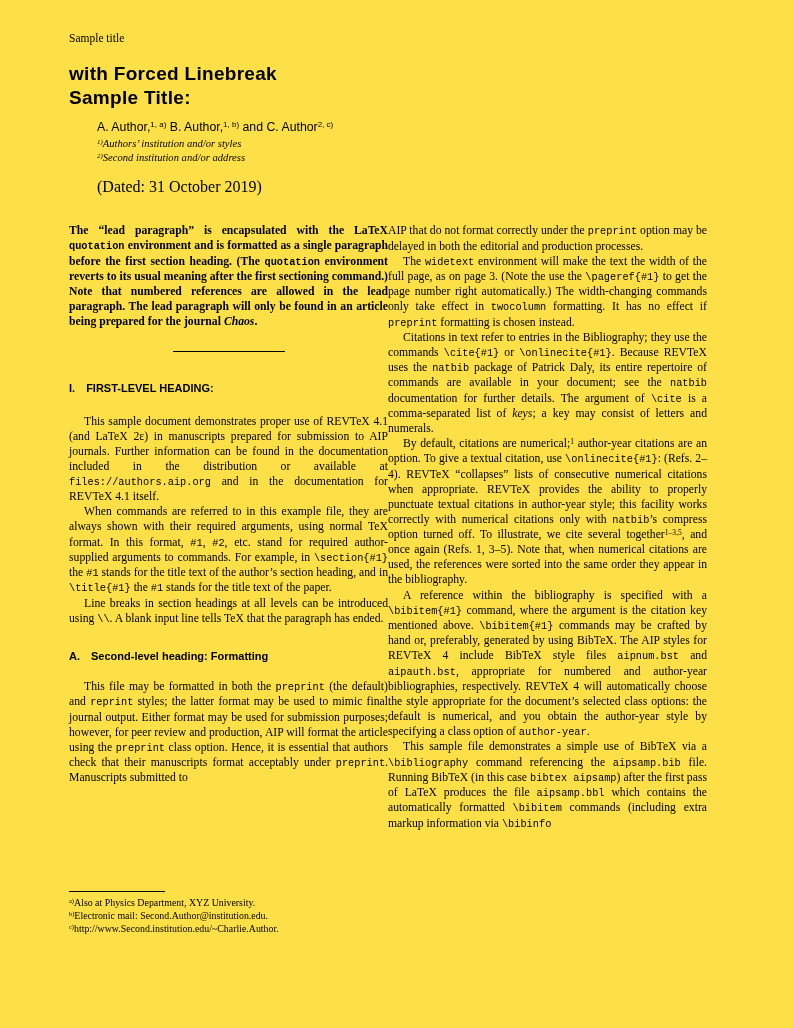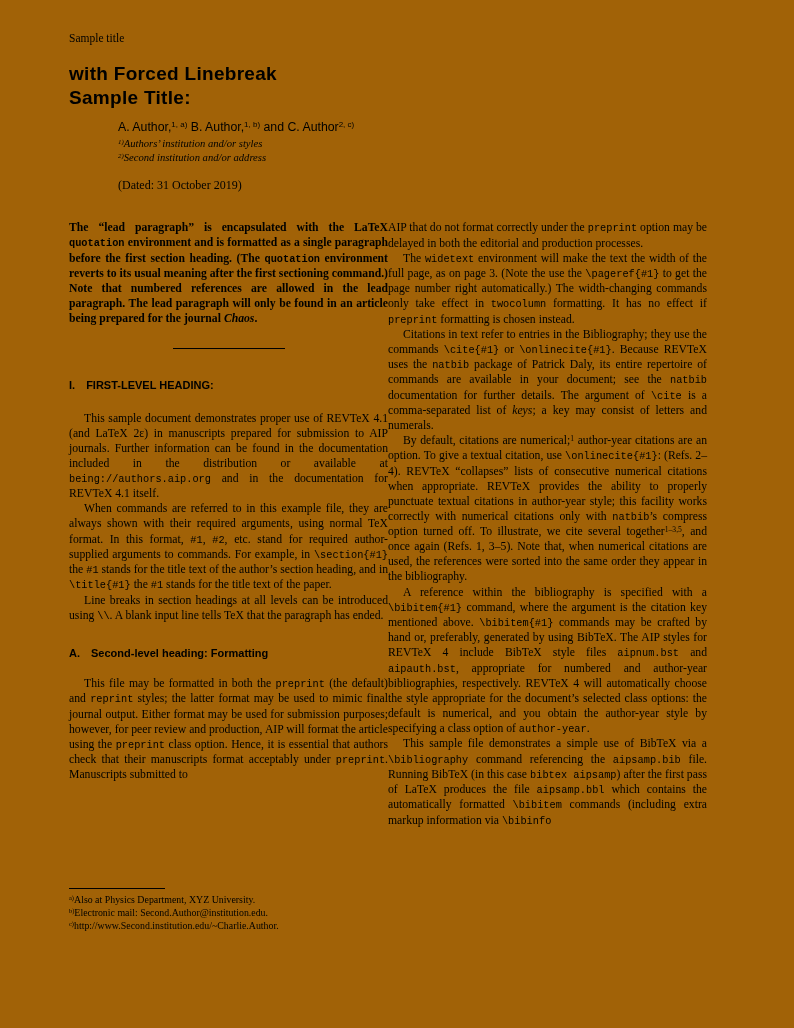--- a/index.html
+++ b/index.html
@@ -2,41 +2,41 @@
 <html><head>
 <meta charset="utf-8">
 <style>
   html, body { margin: 0; padding: 0; background: #ffffff; }
   .page {
     position: relative;
     width: 794px;
     height: 1028px;
     box-sizing: border-box;
     padding: 32px 33px 0 69px;
-    background: #a16207;
+    background: #fde047;
     color: #000000;
     font-family: "Liberation Serif", serif;
     overflow: hidden;
   }
   .running-header { font-size: 11.5px; margin-bottom: 18px; }
 
   .title {
     font-family: "Liberation Sans", sans-serif;
     font-size: 19px;
     font-weight: bold;
     letter-spacing: 0.3px;
     line-height: 1.28;
     margin: 0 0 9px 0;
   }
   .title .title-line { display: block; }
 
-  .front { margin-left: 49px; }
+  .front { margin-left: 28px; }
   .authors { font-family: "Liberation Sans", sans-serif; font-size: 12.3px; margin-bottom: 3px; }
   .affiliation { font-style: italic; font-size: 10.6px; line-height: 1.35; }
-  .dated { font-size: 12px; margin-top: 13px; }
+  .dated { font-size: 16px; margin-top: 13px; }
   .abstract {
     font-size: 11.5px;
     line-height: 1.34;
     text-align: justify;
     margin: 11px 0 0 0;
   }
 
   .columns { display: flex; margin-top: 27px; }
   .col { width: 319px; box-sizing: border-box; }
   .col-left { position: relative; height: 714px; }
@@ -116,21 +116,21 @@
 
     <div class="col col-left">
       <p class="para lead"><span>The “lead paragraph” is encapsulated with the LaTeX </span><span class="seg-code">quotation</span><span> environment and is formatted as a single paragraph before the first section heading. (The </span><span class="seg-code">quotation</span><span> environment reverts to its usual meaning after the first sectioning command.) Note that numbered references are allowed in the lead paragraph. The lead paragraph will only be found in an article being prepared for the journal </span><span class="seg-i">Chaos</span><span>.</span></p>
 
       <div class="lead-rule"></div>
 
       <h2 class="sec-heading">
         <span class="sec-line"><span class="seg-hnum">I.</span><span>FIRST-LEVEL HEADING:</span></span>
       </h2>
 
-      <p class="para indent"><span>This sample document demonstrates proper use of REVTeX 4.1 (and LaTeX 2ε) in manuscripts prepared for submission to AIP journals. Further information can be found in the documentation included in the distribution or available at </span><span class="seg-code">being://authors.aip.org</span><span> and in the documentation for REVTeX 4.1 itself.</span></p>
+      <p class="para indent"><span>This sample document demonstrates proper use of REVTeX 4.1 (and LaTeX 2ε) in manuscripts prepared for submission to AIP journals. Further information can be found in the documentation included in the distribution or available at </span><span class="seg-code">files://authors.aip.org</span><span> and in the documentation for REVTeX 4.1 itself.</span></p>
       <p class="para indent"><span>When commands are referred to in this example file, they are always shown with their required arguments, using normal TeX format. In this format, </span><span class="seg-code">#1</span><span>, </span><span class="seg-code">#2</span><span>, etc. stand for required author-supplied arguments to commands. For example, in </span><span class="seg-code">\section{#1}</span><span> the </span><span class="seg-code">#1</span><span> stands for the title text of the author’s section heading, and in </span><span class="seg-code">\title{#1}</span><span> the </span><span class="seg-code">#1</span><span> stands for the title text of the paper.</span></p>
       <p class="para indent"><span>Line breaks in section headings at all levels can be introduced using </span><span class="seg-code">\\</span><span>. A blank input line tells TeX that the paragraph has ended.</span></p>
 
       <h3 class="subsec-heading"><span class="seg-hnum">A.</span><span>Second-level heading: Formatting</span></h3>
 
       <p class="para indent"><span>This file may be formatted in both the </span><span class="seg-code">preprint</span><span> (the default) and </span><span class="seg-code">reprint</span><span> styles; the latter format may be used to mimic final journal output. Either format may be used for submission purposes; however, for peer review and production, AIP will format the article using the </span><span class="seg-code">preprint</span><span> class option. Hence, it is essential that authors check that their manuscripts format acceptably under </span><span class="seg-code">preprint</span><span>. Manuscripts submitted to</span></p>
 
       <div class="footnotes">
         <div class="footnote-rule"></div>
         <div class="footnote"><span class="seg-sup">a)</span><span>Also at Physics Department, XYZ University.</span></div>

